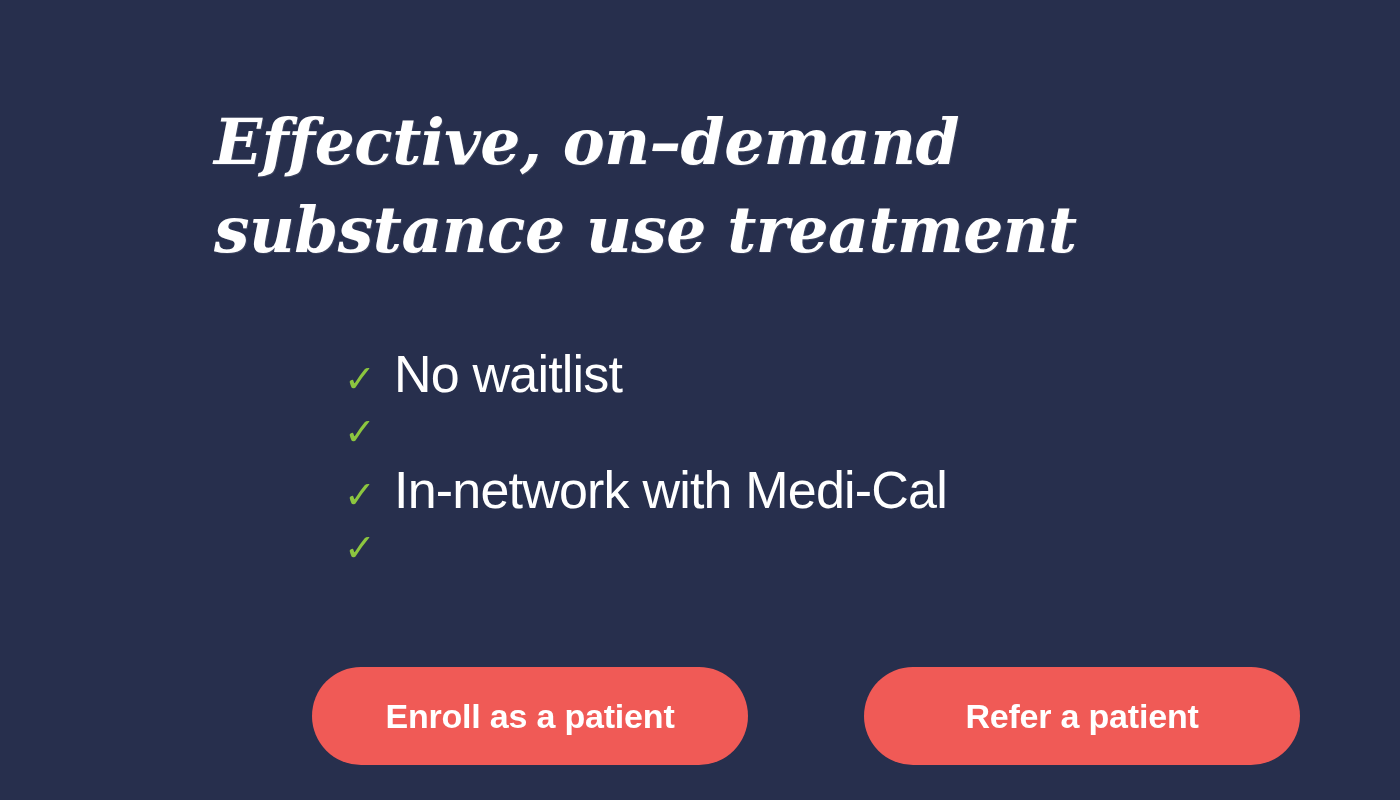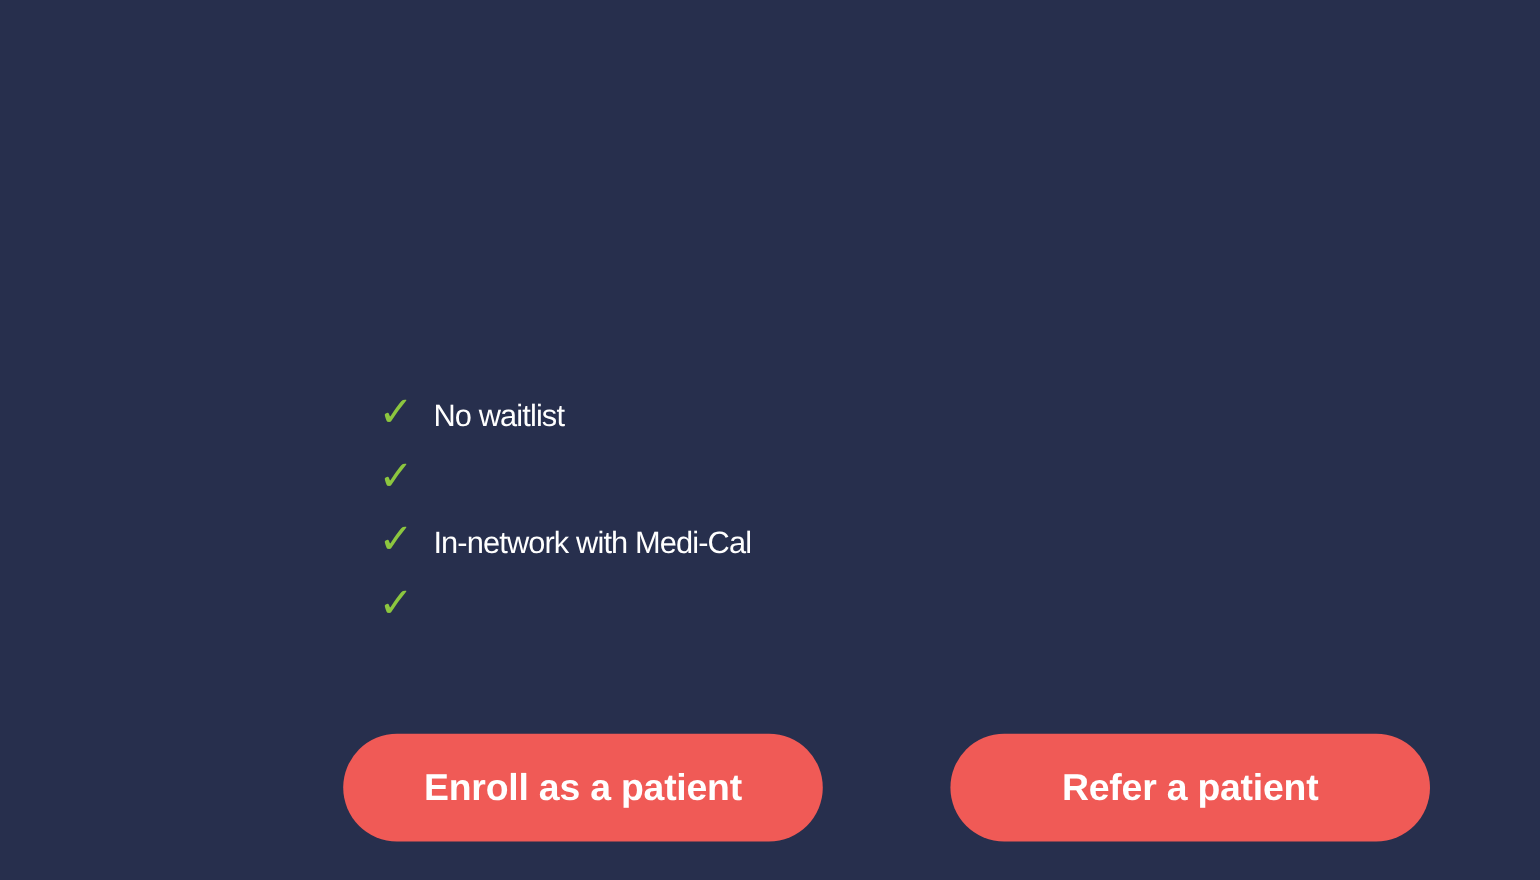--- a/index.html
+++ b/index.html
@@ -63,21 +63,21 @@
     flex: 0 0 50px;
     font-family: "DejaVu Sans", sans-serif;
     font-size: 38px;
     font-weight: 400;
     color: #8cc63f;
     line-height: 58px;
   }
   .benefit-label {
     display: inline-block;
     font-family: "Liberation Sans", sans-serif;
-    font-size: 28px;
+    font-size: 52px;
     font-weight: 400;
     letter-spacing: -0.8px;
     color: #ffffff;
     line-height: 58px;
   }
 
   
   #cta-row {
     position: absolute;
     left: 0;
@@ -111,20 +111,22 @@
   #cta-refer {
     left: 864px;
     width: 436px;
   }
 </style>
 </head>
 <body>
 
 <div id="hero">
 
+  <h1 id="hero-heading">Effective, on–demand
+substance use treatment</h1>
 
   <ul id="benefits-list">
     <li class="benefit-item">
       <span class="benefit-check">✓</span>
       <span class="benefit-label">No waitlist</span>
     </li>
     <li class="benefit-item">
       <span class="benefit-check">✓</span>
     </li>
     <li class="benefit-item">

